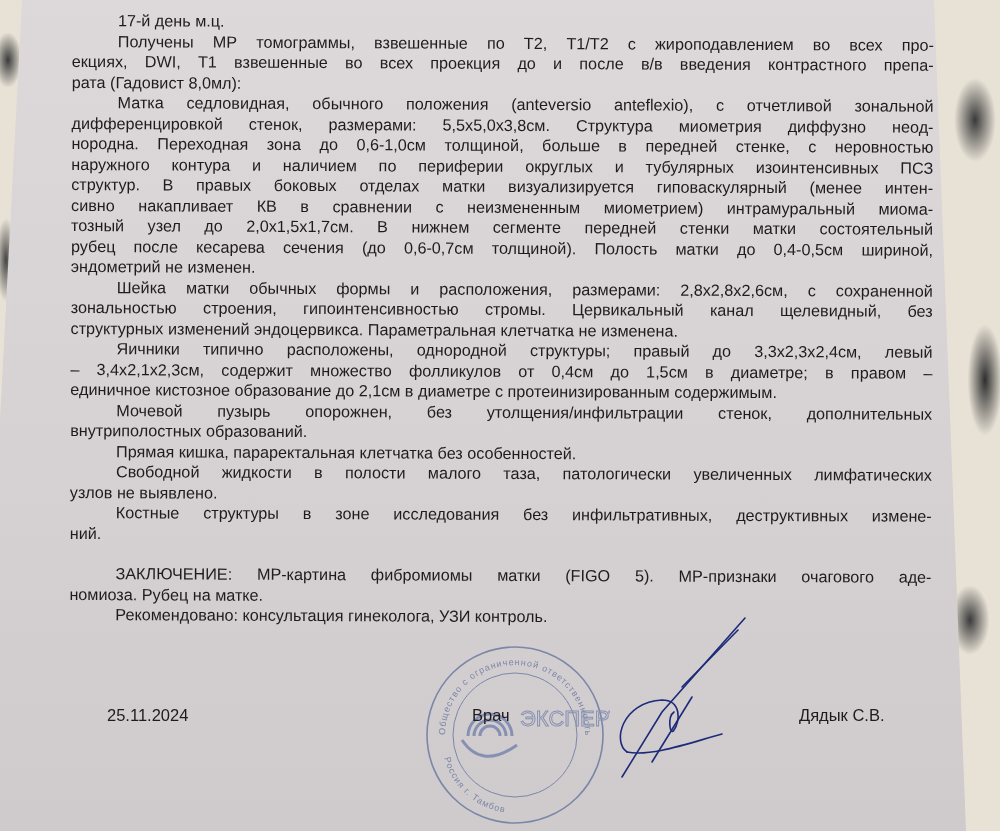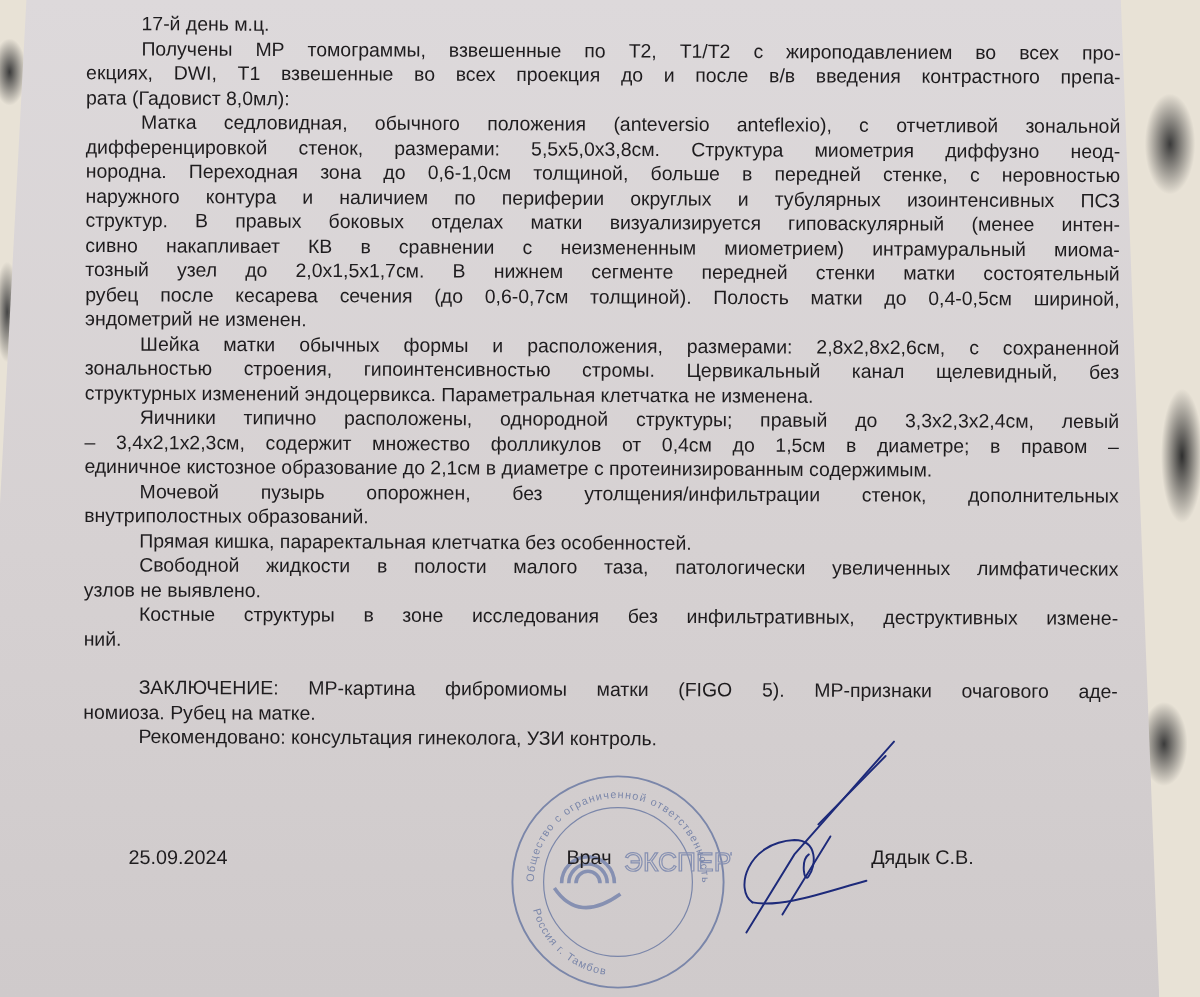--- a/index.html
+++ b/index.html
@@ -99,15 +99,15 @@
 <svg class="signature" viewBox="0 0 140 170">
   <g fill="none" stroke="#1d2a7a" stroke-width="1.6" stroke-linecap="round">
     <path d="M 133 6 L 50 100 L 10 165"></path>
     <path d="M 126 18 L 70 75"></path>
     <path d="M 15 140 C 0 130, 10 90, 50 88 C 70 88, 68 110, 62 118 C 58 125, 55 105, 62 100"></path>
     <path d="M 15 140 C 40 145, 80 130, 110 122"></path>
     <path d="M 40 150 L 80 85"></path>
   </g>
 </svg>
 
-<div class="sig-row" style="left:107px">25.09.2024</div>
+<div class="sig-row" style="left:107px">25.11.2024</div>
 <div class="sig-row" style="left:472px">Врач</div>
-<div class="sig-row" style="left:726px">Дядык С.В.</div>
+<div class="sig-row" style="left:799px">Дядык С.В.</div>
 
 </body></html>

